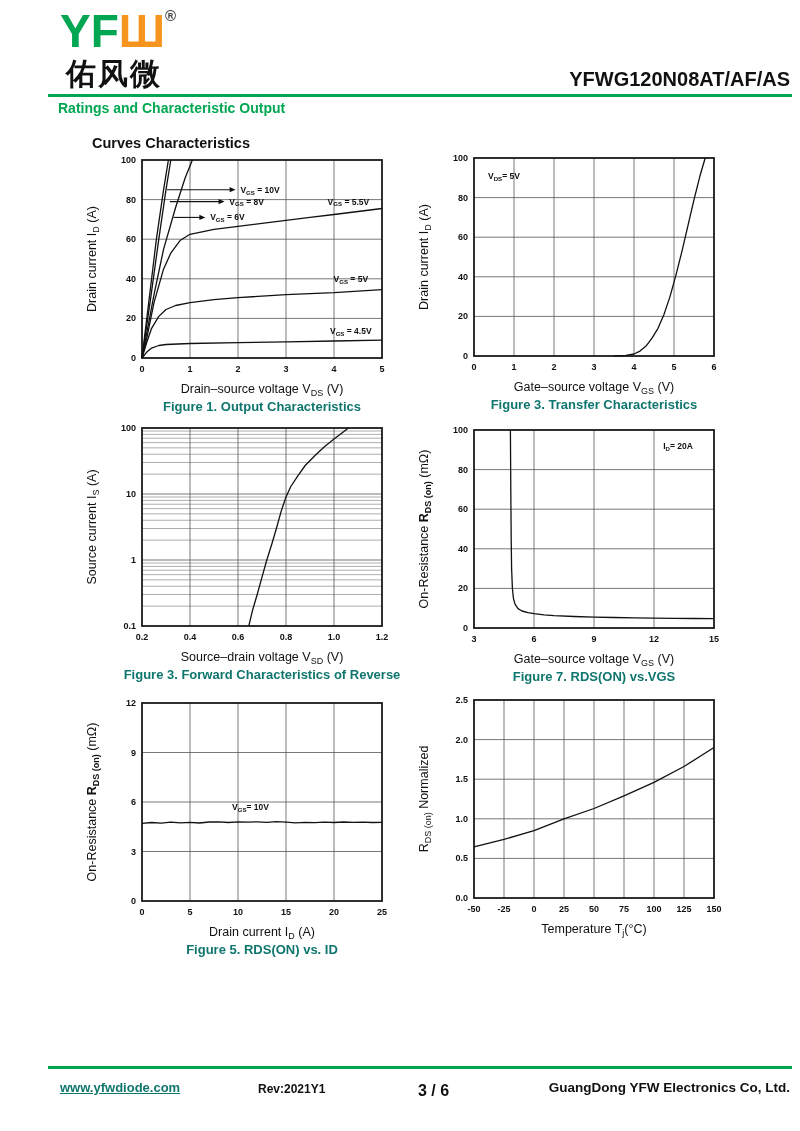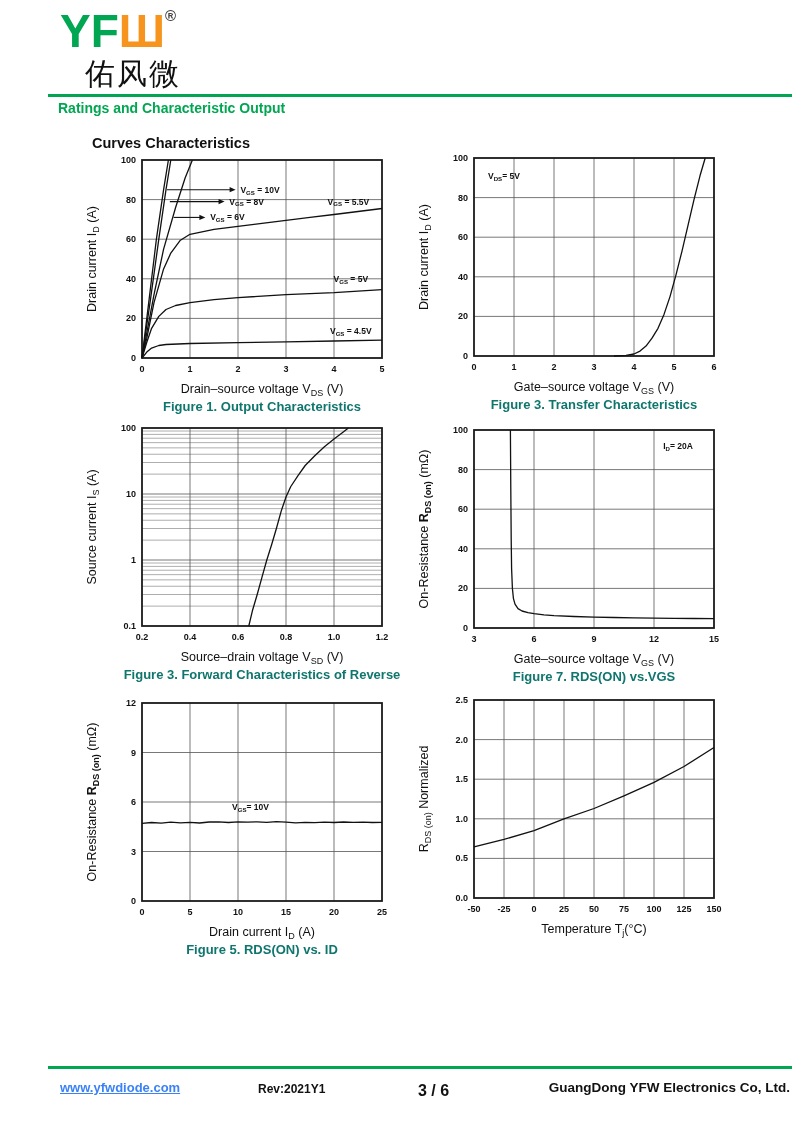--- a/index.html
+++ b/index.html
@@ -4,53 +4,54 @@
 <style>
   * { box-sizing: border-box; margin: 0; padding: 0; }
   body { background: #fff; font-family: "Liberation Sans", sans-serif; }
   .page { position: relative; width: 800px; height: 1131px; background: #fff; overflow: hidden; margin-left: 20px; }
 
   
   .logo-en { position: absolute; left: 40px; top: 8px; font-size: 46px; font-weight: bold; line-height: 1; letter-spacing: 0; }
   .lg-green { color: #00A651; }
   .lg-orange { color: #F7941D; }
   .lg-reg { color: #444; font-size: 15px; vertical-align: 26px; font-weight: bold; }
-  .logo-cn { position: absolute; left: 65px; top: 54px; font-size: 30px; font-weight: normal; color: #111; letter-spacing: 2px; font-family: "Liberation Sans", sans-serif; }
+  .logo-cn { position: absolute; left: 46px; top: 54px; font-size: 30px; font-weight: bold; color: #111; letter-spacing: 2px; font-family: "Liberation Sans", sans-serif; }
   .part-number { position: absolute; right: 30px; top: 68px; font-size: 20px; font-weight: bold; color: #111; }
   .green-rule { position: absolute; left: 28px; top: 94px; width: 744px; height: 3px; background: #00A651; }
   .section-title { position: absolute; left: 38px; top: 100px; font-size: 14px; font-weight: bold; color: #00A651; }
   .typical { position: absolute; left: 72px; top: 135px; font-size: 14.5px; font-weight: bold; color: #111; }
 
   
   .fig { position: absolute; width: 330px; }
   .fig svg { display: block; }
   .cap { position: relative; left: 17px; width: 330px; margin-top: 1px; text-align: center; font-size: 13px; font-weight: bold; color: #0f766e; }
   .fig1 { left: 60px;  top: 150px; }
   .fig2 { left: 392px; top: 148px; }
   .fig3 { left: 60px;  top: 418px; }
   .fig4 { left: 392px; top: 420px; }
   .fig5 { left: 60px;  top: 693px; }
   .fig6 { left: 392px; top: 690px; }
 
   
   .footer-rule { position: absolute; left: 28px; top: 1066px; width: 744px; height: 3px; background: #00A651; }
-  .weblink { position: absolute; left: 40px; top: 1080px; font-size: 13px; font-weight: bold; color: #3b82f6; text-decoration: underline; cursor: pointer; }
+  .weblink { position: absolute; left: 40px; top: 1080px; font-size: 13px; font-weight: bold; color: #0f766e; text-decoration: underline; cursor: pointer; }
   .rev { position: absolute; left: 238px; top: 1082px; font-size: 12px; font-weight: bold; color: #111; }
   .pageno { position: absolute; left: 398px; top: 1082px; font-size: 16px; font-weight: bold; color: #111; }
   .company { position: absolute; right: 30px; top: 1080px; font-size: 13.5px; font-weight: bold; color: #111; }
 </style>
 </head>
 <body>
 
 <div class="page">
 
   <div class="logo-en">
     <span class="lg-green">YF</span><span class="lg-orange">Ш</span><span class="lg-reg">®</span>
   </div>
   <div class="logo-cn">佑风微</div>
+  <div class="part-number">YFWG120N08AT/AF/AS</div>
   <div class="green-rule"></div>
   <div class="section-title">Ratings and Characteristic Output</div>
 
   <div class="typical">Curves Characteristics</div>
 
   <div class="fig fig1">
     <svg width="330" height="248" viewBox="0 0 330 248">
         <line x1="110" x2="110" y1="10" y2="208" stroke="#555" stroke-width="0.8"></line>
         <line x1="158" x2="158" y1="10" y2="208" stroke="#555" stroke-width="0.8"></line>
         <line x1="206" x2="206" y1="10" y2="208" stroke="#555" stroke-width="0.8"></line>

